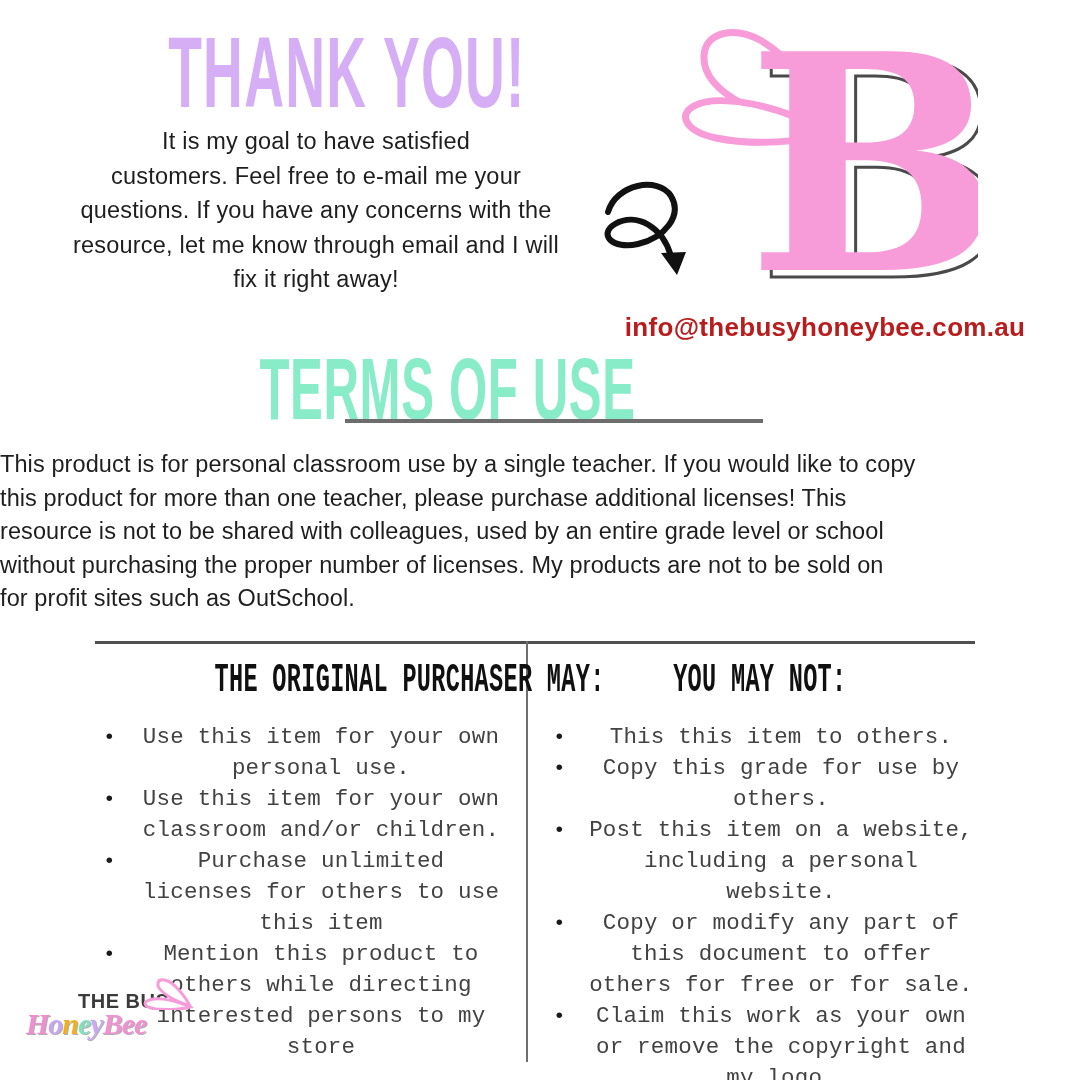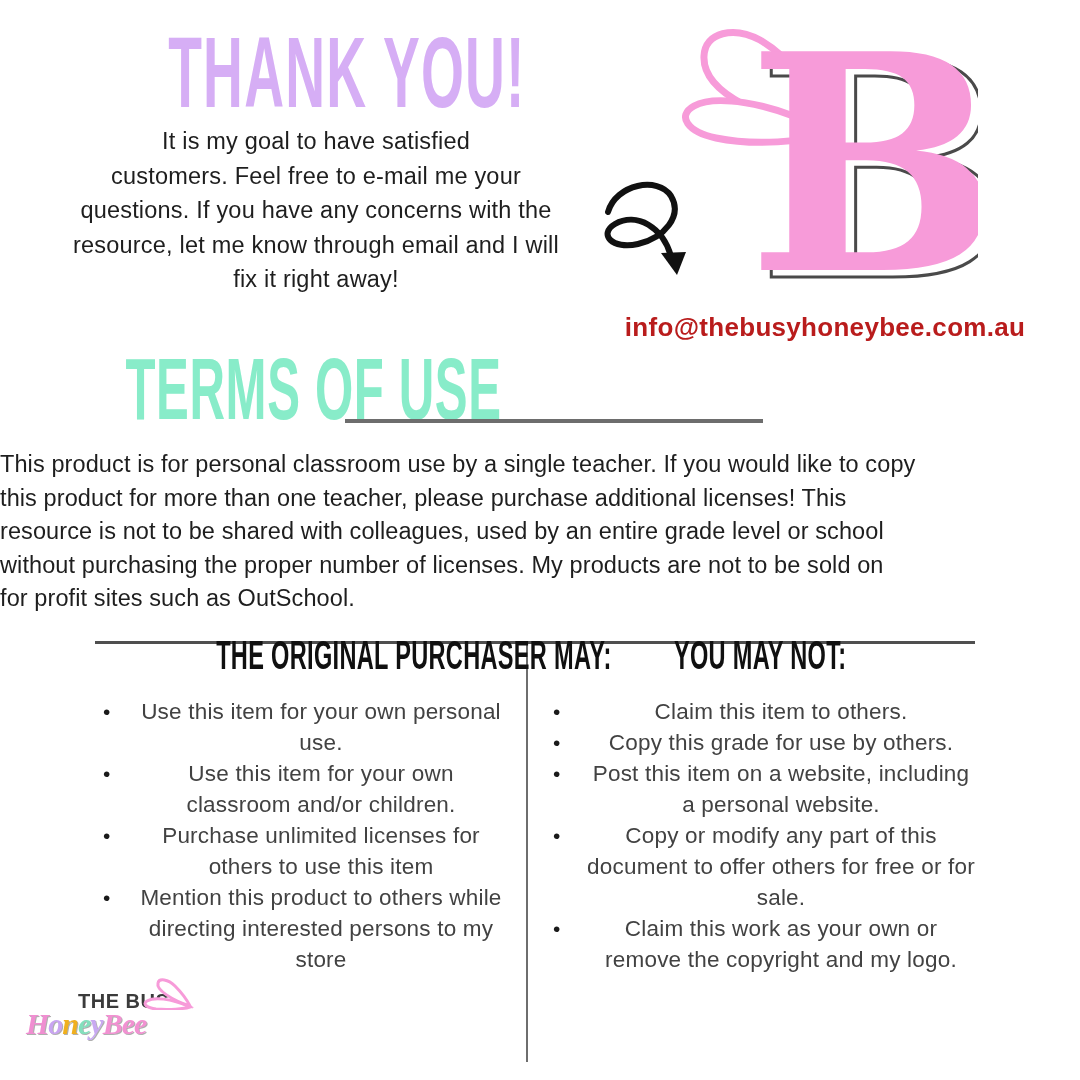--- a/index.html
+++ b/index.html
@@ -25,33 +25,33 @@
   .arrow-svg{left:592px;top:176px;}
 
   
   .monogram-svg{left:668px;top:2px;}
 
   .email{
     left:600px;top:312px;width:450px;text-align:center;
     font-size:26px;font-weight:bold;color:#b91c1c;letter-spacing:0.3px;white-space:nowrap;
   }
 
-  .terms-title-wrap{left:0;top:348px;width:896px;}
+  .terms-title-wrap{left:0;top:348px;width:896px;text-align:center;}
   .terms-title{font-size:82px;transform:scale(0.60,1.06);letter-spacing:1px;}
   .terms-underline{left:345px;top:419px;width:418px;height:4px;background:#6d6d6d;}
 
   .terms-para{
     left:0;top:448px;width:860px;text-align:left;
     font-size:23.5px;line-height:33.5px;color:#1e1e1e;white-space:pre;letter-spacing:0.1px;
   }
 
   .hrule{left:95px;top:641px;width:880px;height:2.5px;background:#4f4f4f;}
   .vrule{left:526px;top:641px;width:2px;height:421px;background:#6e6e6e;}
 
-  .col{top:636px;}
+  .col{top:662px;font-family:Liberation Mono, monospace;}
   .col-left{left:95px;width:410px;}
   .col-right{left:545px;width:430px;}
   .col-header{width:100%;text-align:center;white-space:nowrap;}
   .col-header .disp{font-size:38px;transform:scale(0.62,1.05);color:#101010;letter-spacing:0.5px;}
   .blist{margin-top:22px;}
   .brow{display:flex;align-items:flex-start;}
   .bdot{width:34px;text-align:left;padding-left:8px;font-size:21px;line-height:31px;color:#1a1a1a;flex:none;}
   .btxt{flex:1;text-align:center;font-size:22.5px;line-height:31px;color:#424242;letter-spacing:0.2px;}
 
   
@@ -130,21 +130,21 @@
     </div>
 </div>
 
 <div class="abs col col-right">
   <div class="col-header">
     <span class="disp">YOU MAY NOT:</span>
   </div>
   <div class="blist">
       <div class="brow">
         <span class="bdot">•</span>
-        <div class="btxt">Claim this item to others.</div>
+        <div class="btxt">This this item to others.</div>
       </div>
       <div class="brow">
         <span class="bdot">•</span>
         <div class="btxt">Copy this grade for use by others.</div>
       </div>
       <div class="brow">
         <span class="bdot">•</span>
         <div class="btxt">Post this item on a website, including a personal website.</div>
       </div>
       <div class="brow">

